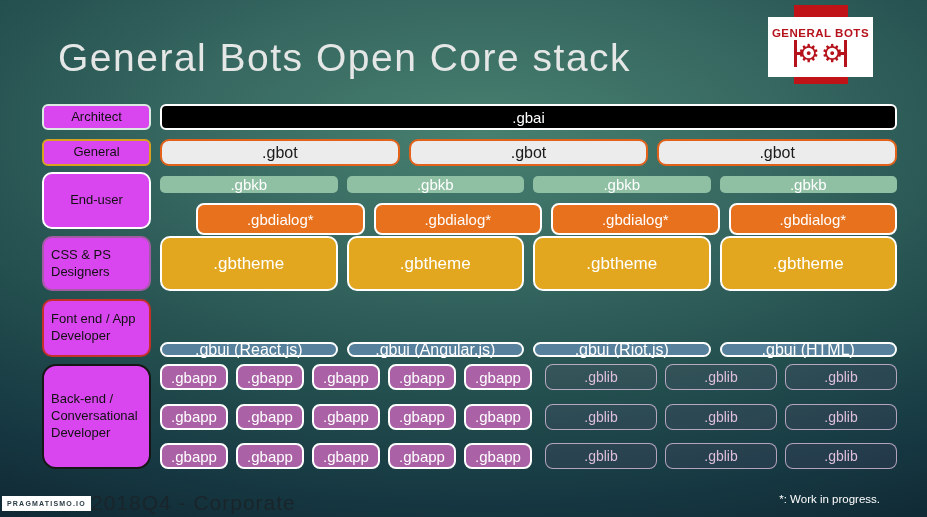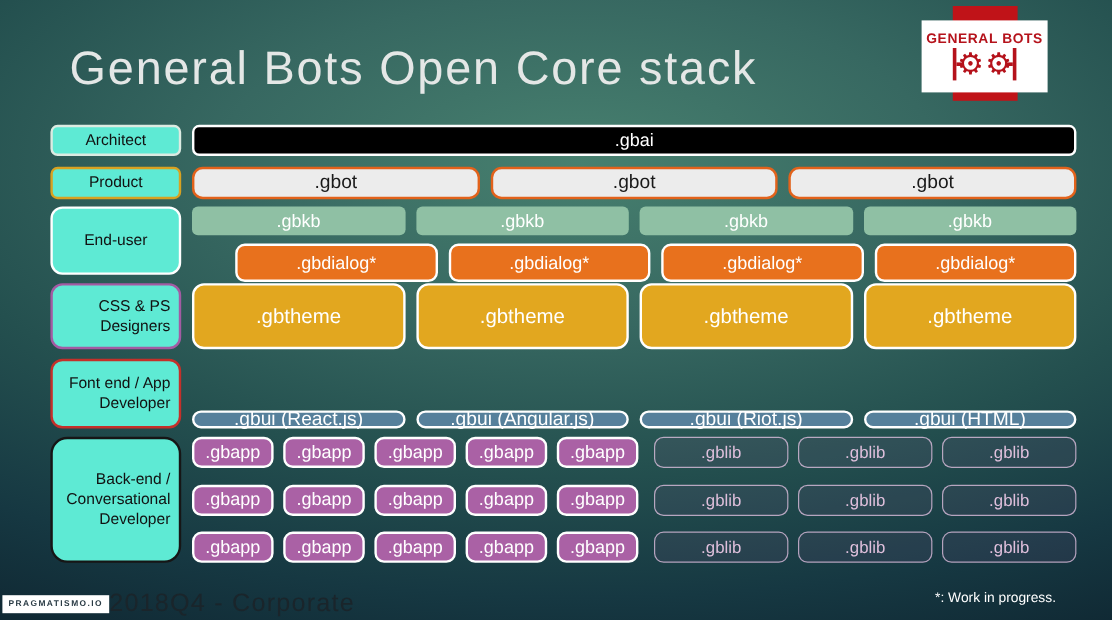--- a/index.html
+++ b/index.html
@@ -24,22 +24,22 @@
   .logo-word{color:#b5121b;font-weight:bold;font-size:11.5px;letter-spacing:.5px;white-space:nowrap;}
   .logo-gears{display:flex;align-items:center;gap:1px;color:#b5121b;}
   .gear{font-size:25px;line-height:1;font-family:"DejaVu Sans",sans-serif;}
   .lbar,.rbar{width:3px;height:27px;background:#b5121b;position:relative;}
   .lbar::after,.rbar::after{content:'';position:absolute;top:12px;width:6px;height:3px;background:#b5121b;}
   .lbar::after{left:3px}.rbar::after{right:3px}
   
   .stack{position:absolute;left:42px;top:104px;width:855px;}
   .band{display:flex;align-items:stretch;}
   .blabel{
-    width:109px;flex:none;margin-right:9px;background:#5eead4;color:#111;
-    display:flex;align-items:center;justify-content:center;text-align:right;
+    width:109px;flex:none;margin-right:9px;background:#d946ef;color:#111;
+    display:flex;align-items:center;justify-content:center;text-align:left;
     font-size:13px;line-height:1.3;box-sizing:border-box;padding:2px 7px;
   }
   .bcontent{flex:1;display:flex;gap:9px;min-width:0;}
   .box{
     flex:1;display:flex;align-items:center;justify-content:center;
     color:#fff;box-sizing:border-box;white-space:nowrap;
   }
   .band-architect{height:26px;margin-bottom:9px;}
   .band-product{height:27px;margin-bottom:6px;}
   .band-enduser{height:57px;margin-bottom:7px;}
@@ -93,32 +93,32 @@
 <div class="stack">
 
   <div class="band band-architect">
     <div class="blabel lbl-architect">Architect</div>
     <div class="bcontent">
       <div class="box gbai">.gbai</div>
     </div>
   </div>
 
   <div class="band band-product">
-    <div class="blabel lbl-product">Product</div>
+    <div class="blabel lbl-product">General</div>
     <div class="bcontent">
       <div class="box gbot">.gbot</div>
       <div class="box gbot">.gbot</div>
       <div class="box gbot">.gbot</div>
     </div>
   </div>
 
   <div class="band band-enduser">
     <div class="blabel lbl-enduser">End-user</div>
     <div class="bcontent" style="flex-direction:column;gap:7px;">
-      <div class="row row-gbkb" style="flex:none;">
+      <div class="row row-gbkb" style="flex:none;align-items:center;">
         <div class="box gbkb">.gbkb</div>
         <div class="box gbkb">.gbkb</div>
         <div class="box gbkb">.gbkb</div>
         <div class="box gbkb">.gbkb</div>
       </div>
       <div class="row row-gbdialog" style="flex:none;">
         <div class="box gbdialog">.gbdialog*</div>
         <div class="box gbdialog">.gbdialog*</div>
         <div class="box gbdialog">.gbdialog*</div>
         <div class="box gbdialog">.gbdialog*</div>

